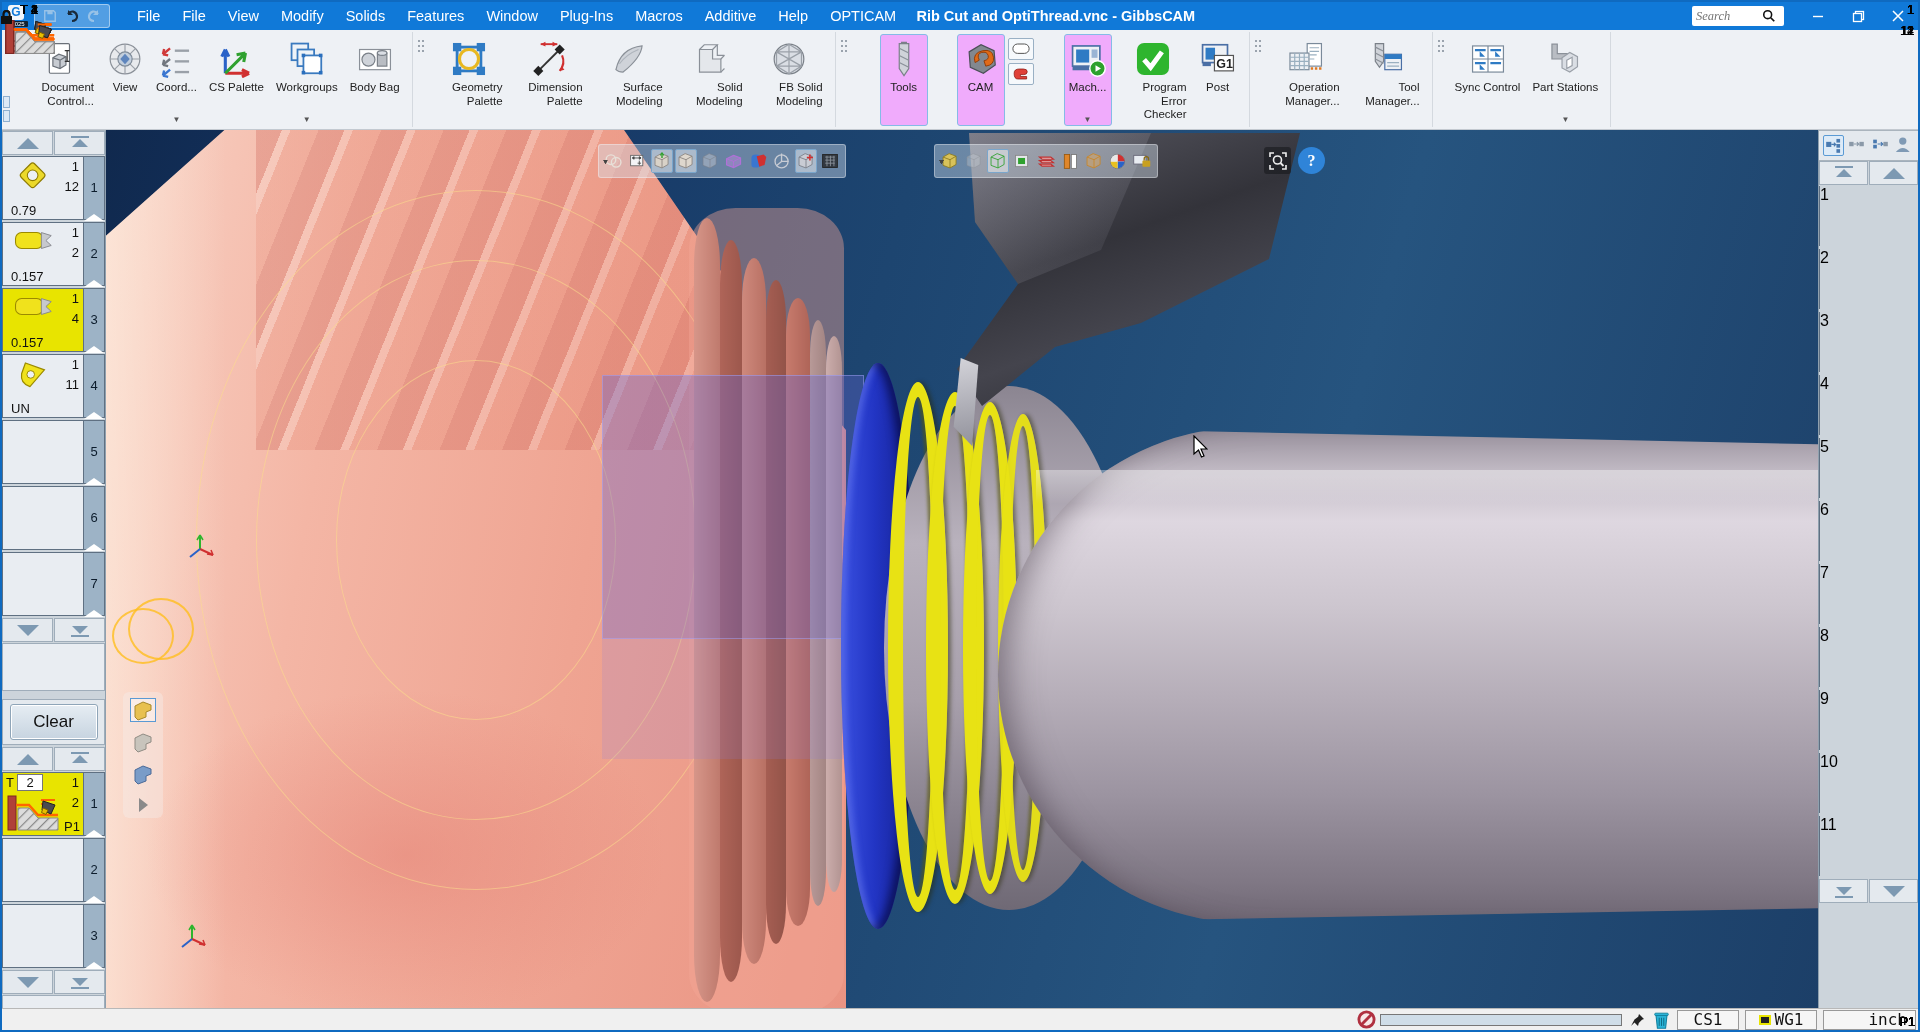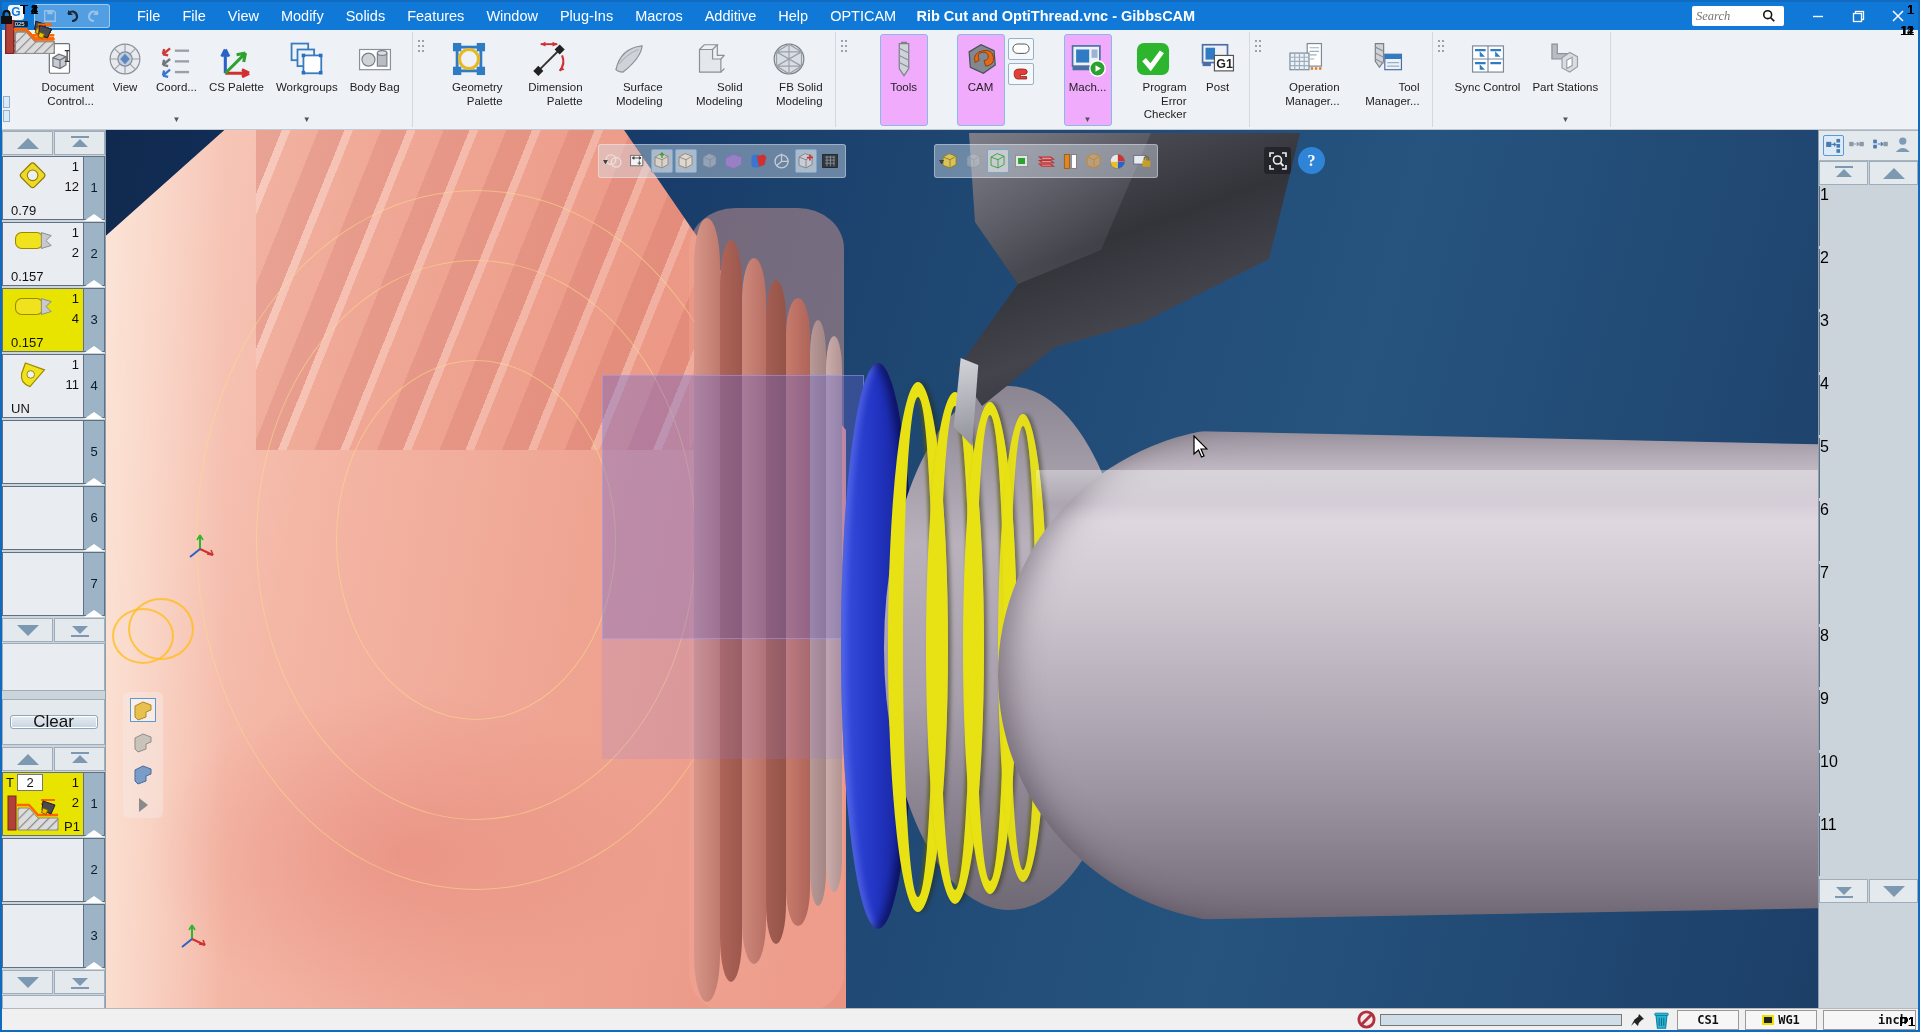--- a/index.html
+++ b/index.html
@@ -60,21 +60,21 @@
   .tile .tbody { flex:1; background:#e9edf2; border:1px solid #5f7082; position:relative; font-size:13px; color:#111; }
   .tile.sel .tbody { background:#e8e400; }
   .tile .tstrip { width:21px; flex:0 0 21px; background:#9db3c6; border:1px solid #5f7082; border-left:none; color:#0c1c2c; font-size:13px; display:flex; align-items:center; justify-content:center; position:relative; word-break:break-all; text-align:center; line-height:1.05; padding:0 4px; }
   .tile .tstrip::after { content:""; position:absolute; bottom:-2px; left:0; border-left:10px solid transparent; border-right:10px solid transparent; border-bottom:7px solid #fff; }
   .lpanel .num-a { position:absolute; top:2px; right:4px; }
   .lpanel .num-b { position:absolute; top:22px; right:4px; }
   .lpanel .num-c { position:absolute; bottom:1px; left:8px; }
   .lpanel .ticon { position:absolute; left:3px; top:5px; width:54px; height:38px; }
   .gapbox { height:48px; flex:0 0 48px; background:#e9edf2; border:1px solid #9fadba; margin-bottom:8px; }
   .clear-panel { height:46px; flex:0 0 46px; background:#e4e9ee; border:1px solid #9fadba; display:flex; align-items:center; justify-content:center; margin-bottom:2px; }
-  .clear-btn { width:88px; height:14px; background:linear-gradient(180deg,#e6edf3,#c7d4e0); border:1px solid #8fa5b8; border-radius:3px; font-size:17px; color:#111; display:flex; align-items:center; justify-content:center; box-shadow:inset 0 0 0 1px #fff; }
+  .clear-btn { width:88px; height:36px; background:linear-gradient(180deg,#e6edf3,#c7d4e0); border:1px solid #8fa5b8; border-radius:3px; font-size:17px; color:#111; display:flex; align-items:center; justify-content:center; box-shadow:inset 0 0 0 1px #fff; }
   .smallbox { height:18px; flex:0 0 18px; background:#e9edf2; border:1px solid #9fadba; }
 
   
   .ptile-t { position:absolute; left:3px; top:2px; font-size:13px; }
   .ptile-input { position:absolute; left:14px; top:1px; width:26px; height:17px; background:#fff; border:1px solid #777; font-size:13px; text-align:center; line-height:16px; }
   .ptile-thumb { position:absolute; left:2px; top:19px; width:56px; height:42px; }
 
   
   .rtile { height:60px; flex:0 0 60px; margin-bottom:3px; display:flex; }
   .rtile .tstrip { border-right:none; border-left:1px solid #5f7082; }
@@ -124,21 +124,21 @@
   
   .overlay { position:absolute; left:115px; top:690px; display:flex; z-index:6; }
   .ov-col { display:flex; flex-direction:column; gap:4px; }
   .ov-btn { width:72px; height:66px; background:rgba(245,238,234,.55); border:1px solid rgba(255,255,255,.6); border-radius:6px; display:flex; flex-direction:column; align-items:center; justify-content:center; gap:2px; color:#55402f; font-size:15px; }
   .ov-strip { width:40px; margin-left:6px; background:rgba(245,238,234,.4); border-radius:6px; display:flex; flex-direction:column; align-items:center; padding:6px 0; gap:8px; }
   .ov-sol { width:26px; height:24px; display:flex; align-items:center; justify-content:center; border:1px solid transparent; }
   .ov-sol.sel { border-color:#5a9ad4; background:rgba(255,255,255,.4); }
   .ov-arrow { width:0; height:0; border-top:7px solid transparent; border-bottom:7px solid transparent; border-left:9px solid #8a8a8a; margin-top:4px; }
 
   
-  .statusbar { height:22px; flex:0 0 22px; background:#f0f0f0; border-top:1px solid #b8b8b8; display:flex; align-items:center; font-family:"DejaVu Sans Mono",monospace; font-size:12px; color:#111;font-weight:bold; }
+  .statusbar { height:22px; flex:0 0 22px; background:#f0f0f0; border-top:1px solid #b8b8b8; display:flex; align-items:center; font-family:"DejaVu Sans Mono",monospace; font-size:16px; color:#111; }
   .sb-spacer { flex:1; }
   .sb-progress { width:242px; height:12px; border:1px solid #777; background:#cfdde8; margin:0 8px 0 4px; }
   .sb-box { height:20px; border:1px solid #999; background:#f6f6f6; display:flex; align-items:center; justify-content:center; gap:4px; margin-left:6px; padding:0 8px; }
   .sb-box.cs { width:62px; } .sb-box.wg { width:72px; } .sb-box.inch { width:93px; margin-right:2px; justify-content:flex-end; }
   .wg-sq { width:12px; height:10px; background:#222; border:2px solid #e8e400; }
   svg { display:block; }
 </style>
 </head>
 <body>
 

